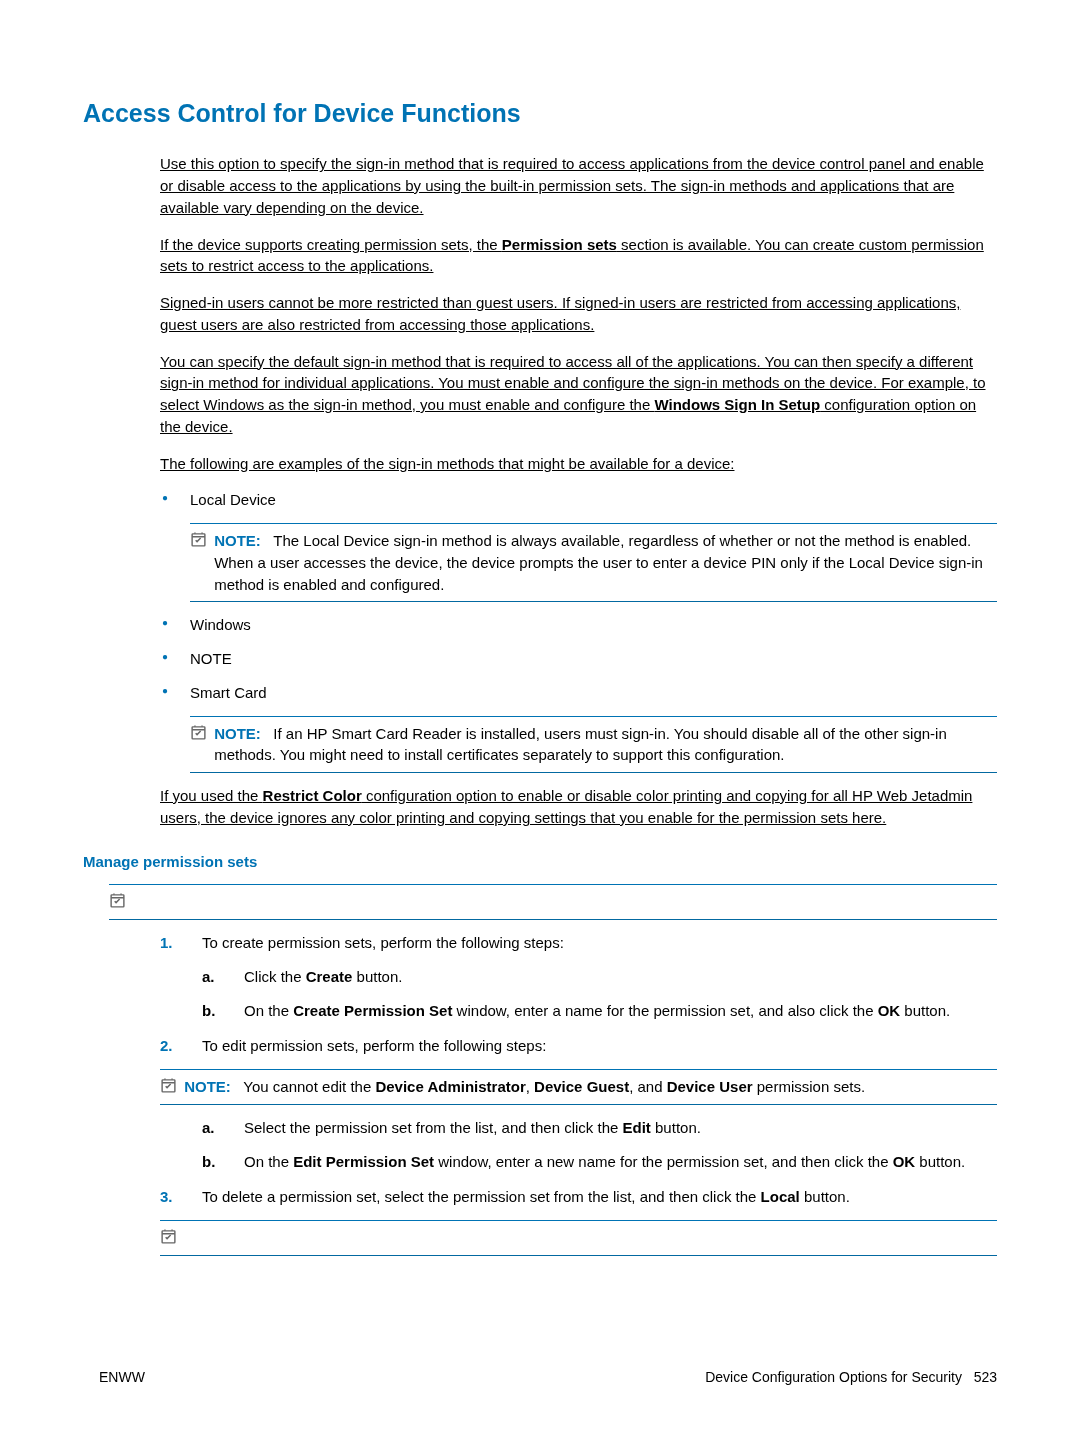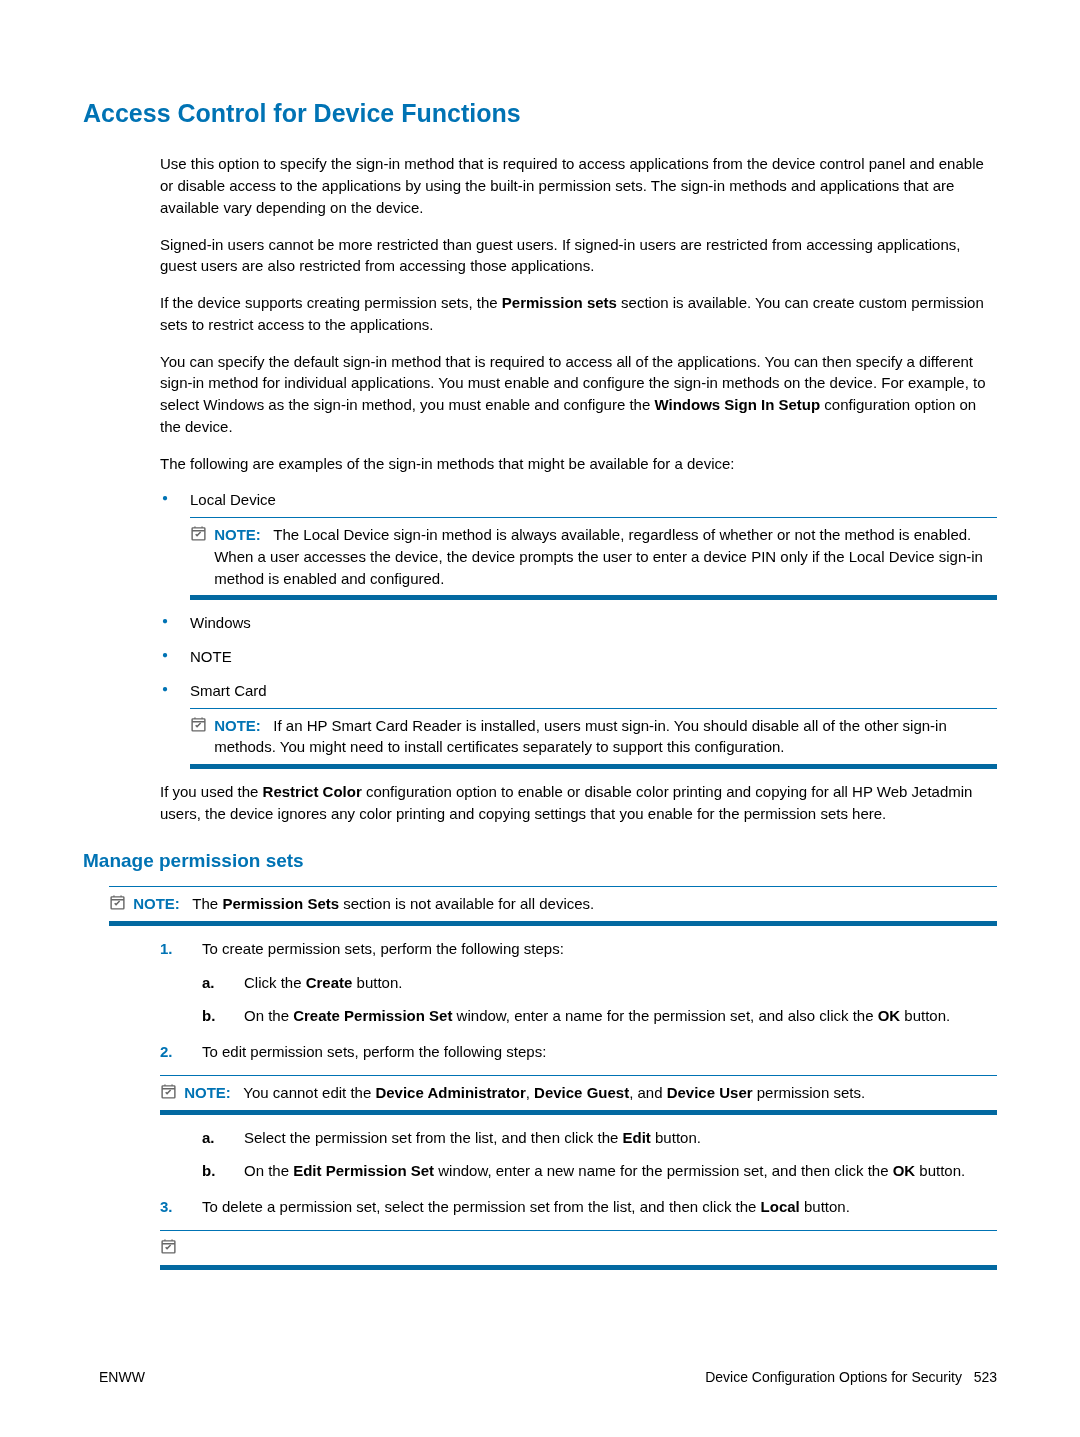--- a/index.html
+++ b/index.html
@@ -25,20 +25,21 @@
       color: #0073b4;
       font-size: 25px;
       font-weight: bold;
       margin-bottom: 22px;
     }
     .body-content {
       padding-left: 77px;
     }
     .para {
       margin-bottom: 15px;
+      text-decoration: underline;
     }
     .bold {
       font-weight: bold;
     }
     .bullet-list {
       list-style: none;
       padding-left: 0;
     }
     .bullet-list > li {
       position: relative;
@@ -48,23 +49,23 @@
     .bullet-list > li::before {
       content: "●";
       position: absolute;
       left: 2px;
       top: 2px;
       color: #0073b4;
       font-size: 10px;
     }
     .note-box {
       border-top: 1px solid #0073b4;
-      border-bottom: 5px solid #0369a1;
+      border-bottom: 1px solid #0369a1;
       padding: 6px 0 6px 0;
-      margin: 6px 0 12px 0;
+      margin: 12px 0 12px 0;
       position: relative;
     }
     .note-box-nested {
       margin-left: 0px;
     }
     .note-icon {
       display: inline-block;
       width: 20px;
       vertical-align: top;
       color: #555;
@@ -73,21 +74,21 @@
       display: inline-block;
       width: calc(100% - 28px);
       vertical-align: top;
     }
     .note-label {
       color: #0073b4;
       font-weight: bold;
     }
     .subsection-heading {
       color: #0073b4;
-      font-size: 19px;
+      font-size: 15px;
       font-weight: bold;
       margin-top: 22px;
       margin-bottom: 12px;
     }
     .sub-content {
       padding-left: 77px;
     }
     .ordered-list {
       list-style: none;
       padding-left: 0;
@@ -144,25 +145,25 @@
 <body>
 
 <div class="page">
 
   <h1 class="main-heading">Access Control for Device Functions</h1>
 
   <div class="body-content">
 
     <p class="para">Use this option to specify the sign-in method that is required to access applications from the device control panel and enable or disable access to the applications by using the built-in permission sets. The sign-in methods and applications that are available vary depending on the device.</p>
 
-    <p class="para">Signed-in users cannot be more restricted than guest users. If signed-in users are restricted from accessing applications, guest users are also restricted from accessing those applications.</p>
-
     <p class="para">
       <span>If the device supports creating permission sets, the </span><span class="bold">Permission sets</span><span> section is available. You can create custom permission sets to restrict access to the applications.</span>
     </p>
+
+    <p class="para">Signed-in users cannot be more restricted than guest users. If signed-in users are restricted from accessing applications, guest users are also restricted from accessing those applications.</p>
 
     <p class="para">
       <span>You can specify the default sign-in method that is required to access all of the applications. You can then specify a different sign-in method for individual applications. You must enable and configure the sign-in methods on the device. For example, to select Windows as the sign-in method, you must enable and configure the </span><span class="bold">Windows Sign In Setup</span><span> configuration option on the device.</span>
     </p>
 
     <p class="para">The following are examples of the sign-in methods that might be available for a device:</p>
 
     <ul class="bullet-list">
       <li>
         <span>Local Device</span>
@@ -208,23 +209,20 @@
 
   <div style="padding-left: 26px;">
     <div class="note-box">
       <span class="note-icon">
         <svg class="note-svg" viewBox="0 0 24 24" fill="none" stroke="#666" stroke-width="2">
             <rect x="3" y="4" width="18" height="17" rx="1"></rect>
             <path d="M3 8h18M7 4V2M17 4V2"></path>
             <path d="M8 13l2 2 5-5" stroke="#666"></path>
           </svg>
       </span>
-      <span class="note-content">
-        <span class="note-label">NOTE:</span>&nbsp;&nbsp;&nbsp;<span>The </span><span class="bold">Permission Sets</span><span> section is not available for all devices.</span>
-      </span>
     </div>
   </div>
 
   <div class="sub-content">
     <ol class="ordered-list">
       <li>
         <span class="num">1.</span>
         <span>To create permission sets, perform the following steps:</span>
         <ol class="alpha-list">
           <li>

